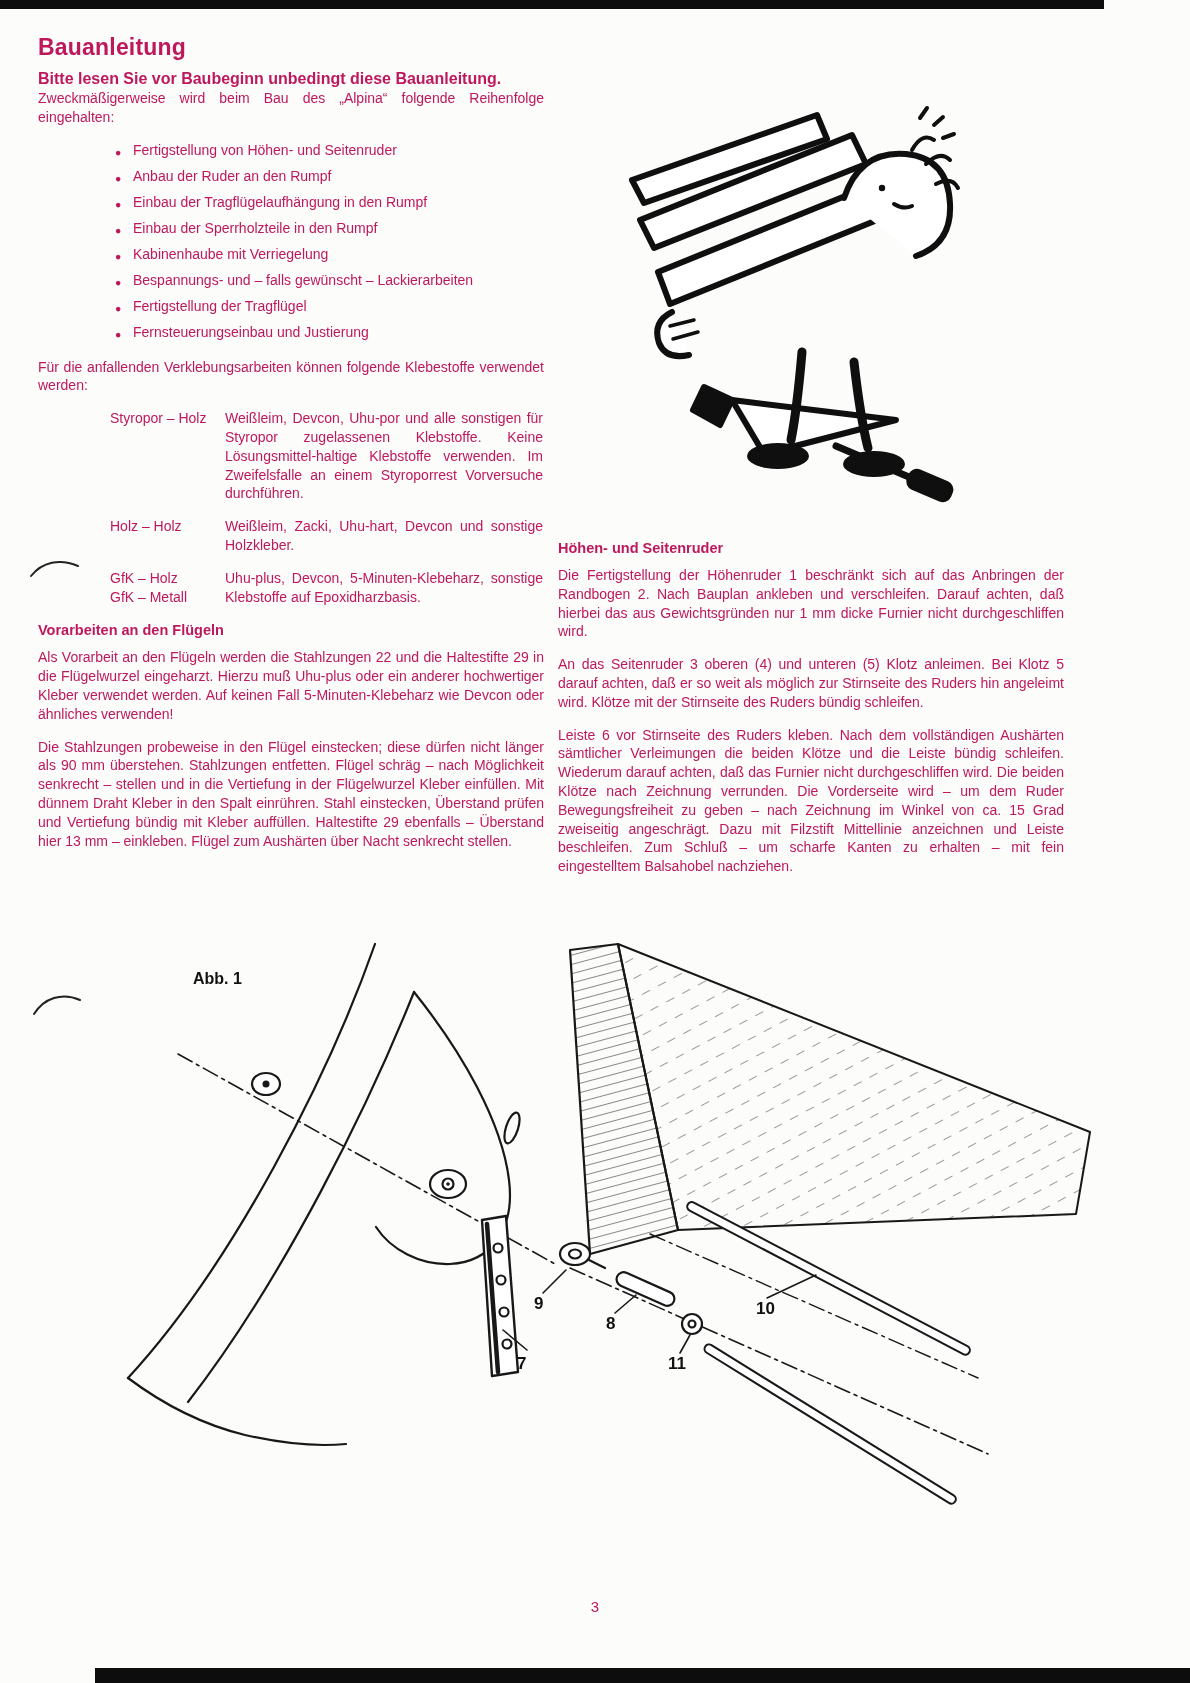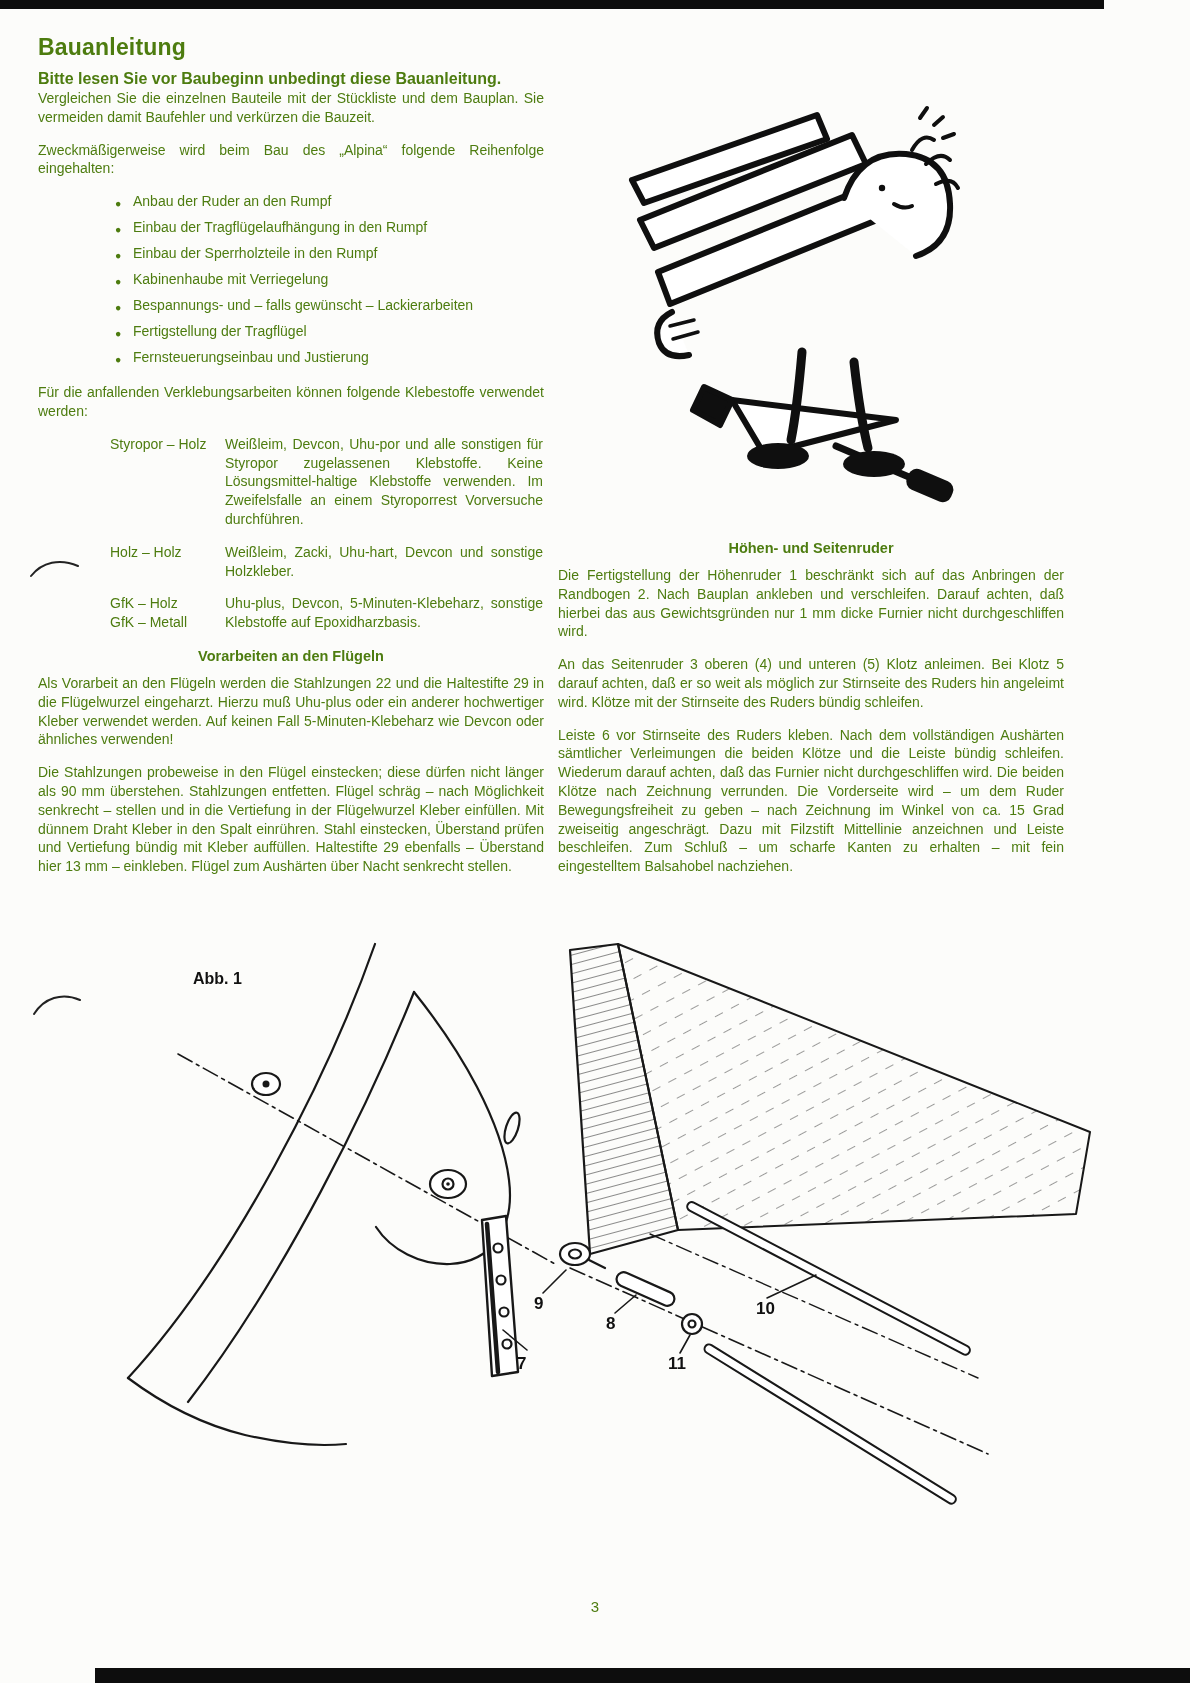--- a/index.html
+++ b/index.html
@@ -1,19 +1,19 @@
 <!DOCTYPE html>
 <html><head>
 <meta charset="utf-8">
 <style>
   * { margin:0; padding:0; box-sizing:border-box; }
   html,body { background:#ffffff; }
   .page {
     position:relative; width:1190px; height:1683px;
-    background:#fcfcfa; color:#4d7c0f;
+    background:#fcfcfa; color:#be185d;
     font-family:"Liberation Sans", sans-serif;
     overflow:hidden;
   }
   .bar-top { position:absolute; left:0; top:0; width:1104px; height:9px; background:#0d0d0d; }
   .bar-bottom { position:absolute; left:95px; top:1668px; width:1095px; height:15px; background:#0d0d0d; }
 
   .col-left  { position:absolute; left:38px;  top:34px;  width:506px; }
   .col-right { position:absolute; left:558px; top:540px; width:506px; }
 
   h1.title { font-size:23px; font-weight:bold; letter-spacing:.2px; margin-bottom:9px; }
@@ -22,21 +22,21 @@
 
   ul.order-list { list-style:none; margin:2px 0 16px 77px; }
   ul.order-list li { font-size:14px; line-height:19px; margin-bottom:7px; position:relative; padding-left:18px; }
   ul.order-list li::before { content:"●"; position:absolute; left:0; top:2px; font-size:10.5px; }
 
   .glue-table { font-size:14px; margin:4px 0 8px 0; }
   .glue-row { display:flex; margin-bottom:14px; }
   .glue-label { flex:none; width:115px; margin-left:72px; line-height:18.8px; }
   .glue-text { width:318px; line-height:18.8px; text-align:justify; }
 
-  h2.sect { font-size:14.5px; font-weight:bold; margin:16px 0 10px 0;text-align:center; }
+  h2.sect { font-size:14.5px; font-weight:bold; margin:16px 0 10px 0; }
 
   .cartoon { position:absolute; left:612px; top:100px; }
   .figure  { position:absolute; left:30px;  top:932px; }
   .mark-1  { position:absolute; left:28px;  top:554px; }
 
   .page-number { position:absolute; left:0; right:0; top:1598px; text-align:center; font-size:15px; }
 
   svg text.part-label { font-family:"Liberation Sans", sans-serif; font-weight:bold; font-size:17px; fill:#111; }
   svg text.fig-label  { font-family:"Liberation Sans", sans-serif; font-weight:bold; font-size:16px; fill:#111; }
 </style>
@@ -44,24 +44,24 @@
 <body>
 
 <div class="page">
 
   <div class="bar-top"></div>
   <div class="bar-bottom"></div>
 
   <div class="col-left">
     <h1 class="title">Bauanleitung</h1>
     <p class="lead">Bitte lesen Sie vor Baubeginn unbedingt diese Bauanleitung.</p>
-    <p class="body">Vergleichen Sie die einzelnen Bauteile mit der Stückliste und dem Bauplan. Sie vermeiden damit Baufehler und verkürzen die Bauzeit.</p>
     <p class="body">Zweckmäßigerweise wird beim Bau des „Alpina“ folgende Reihenfolge eingehalten:</p>
 
     <ul class="order-list">
+      <li>Fertigstellung von Höhen- und Seitenruder</li>
       <li>Anbau der Ruder an den Rumpf</li>
       <li>Einbau der Tragflügelaufhängung in den Rumpf</li>
       <li>Einbau der Sperrholzteile in den Rumpf</li>
       <li>Kabinenhaube mit Verriegelung</li>
       <li>Bespannungs- und – falls gewünscht – Lackierarbeiten</li>
       <li>Fertigstellung der Tragflügel</li>
       <li>Fernsteuerungseinbau und Justierung</li>
     </ul>
 
     <p class="body">Für die anfallenden Verklebungsarbeiten können folgende Klebestoffe verwendet werden:</p>

